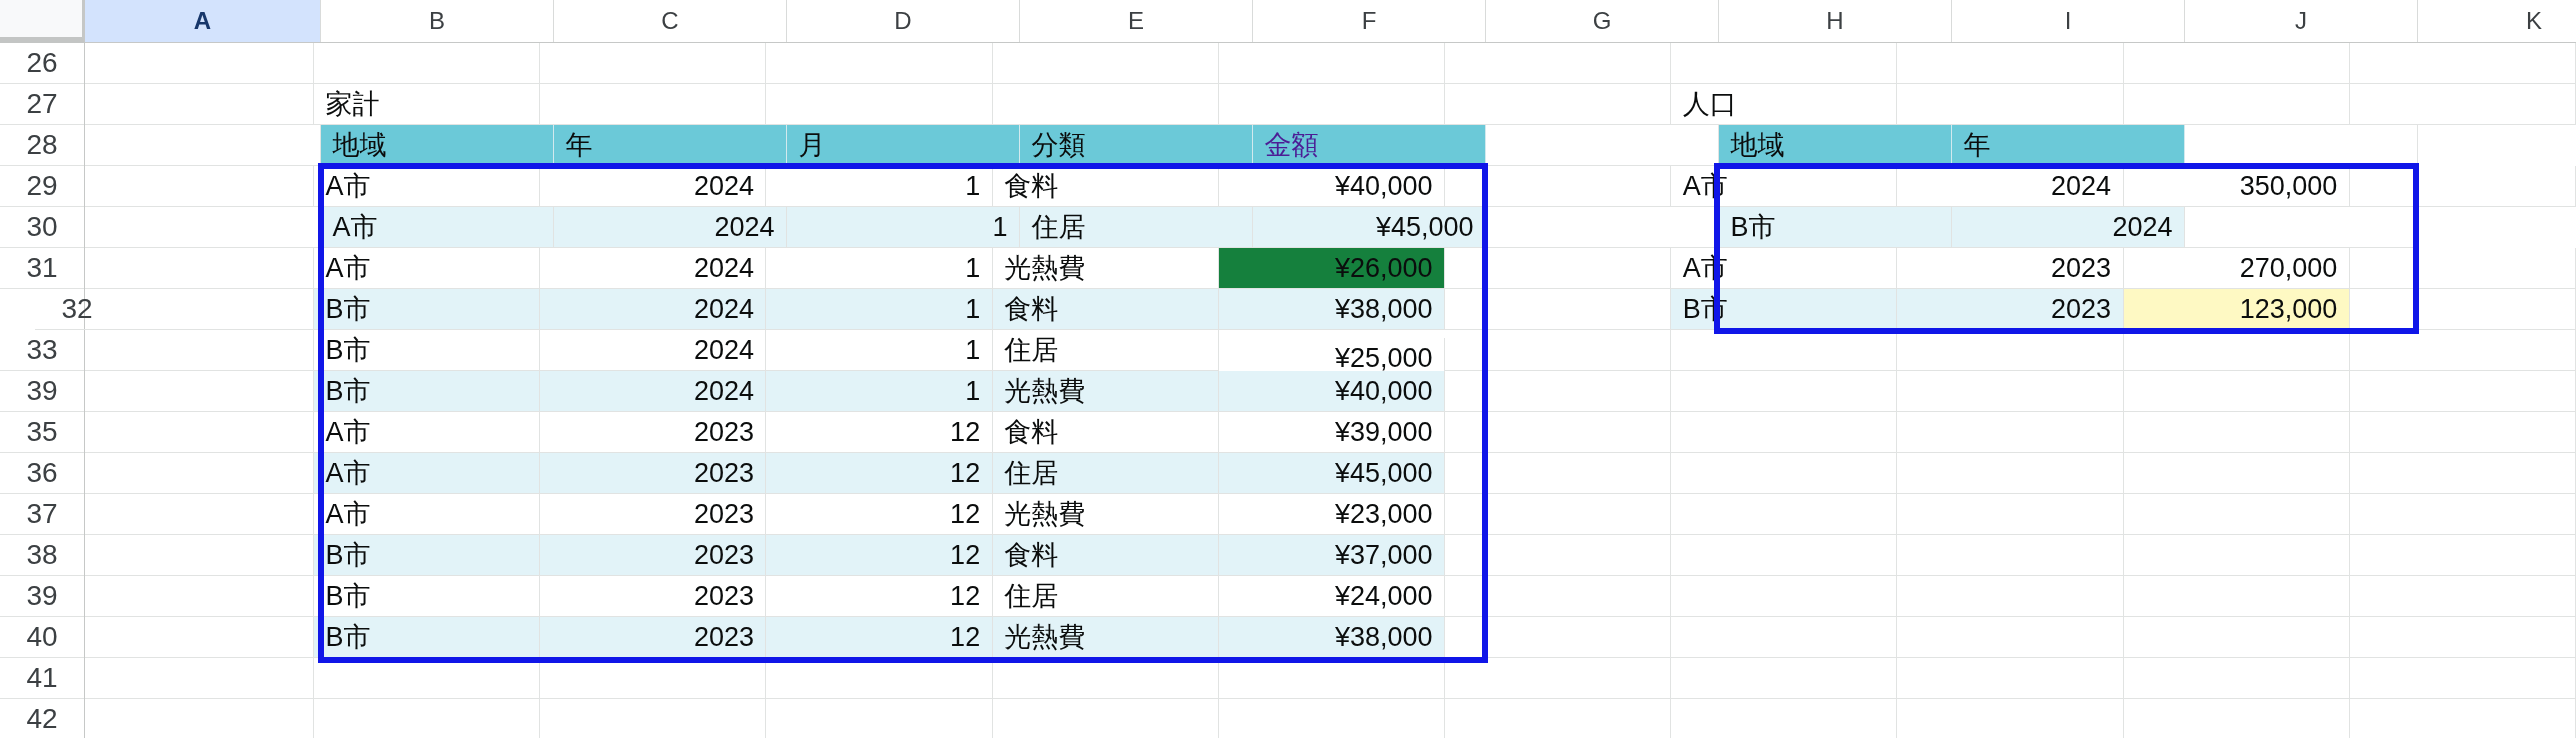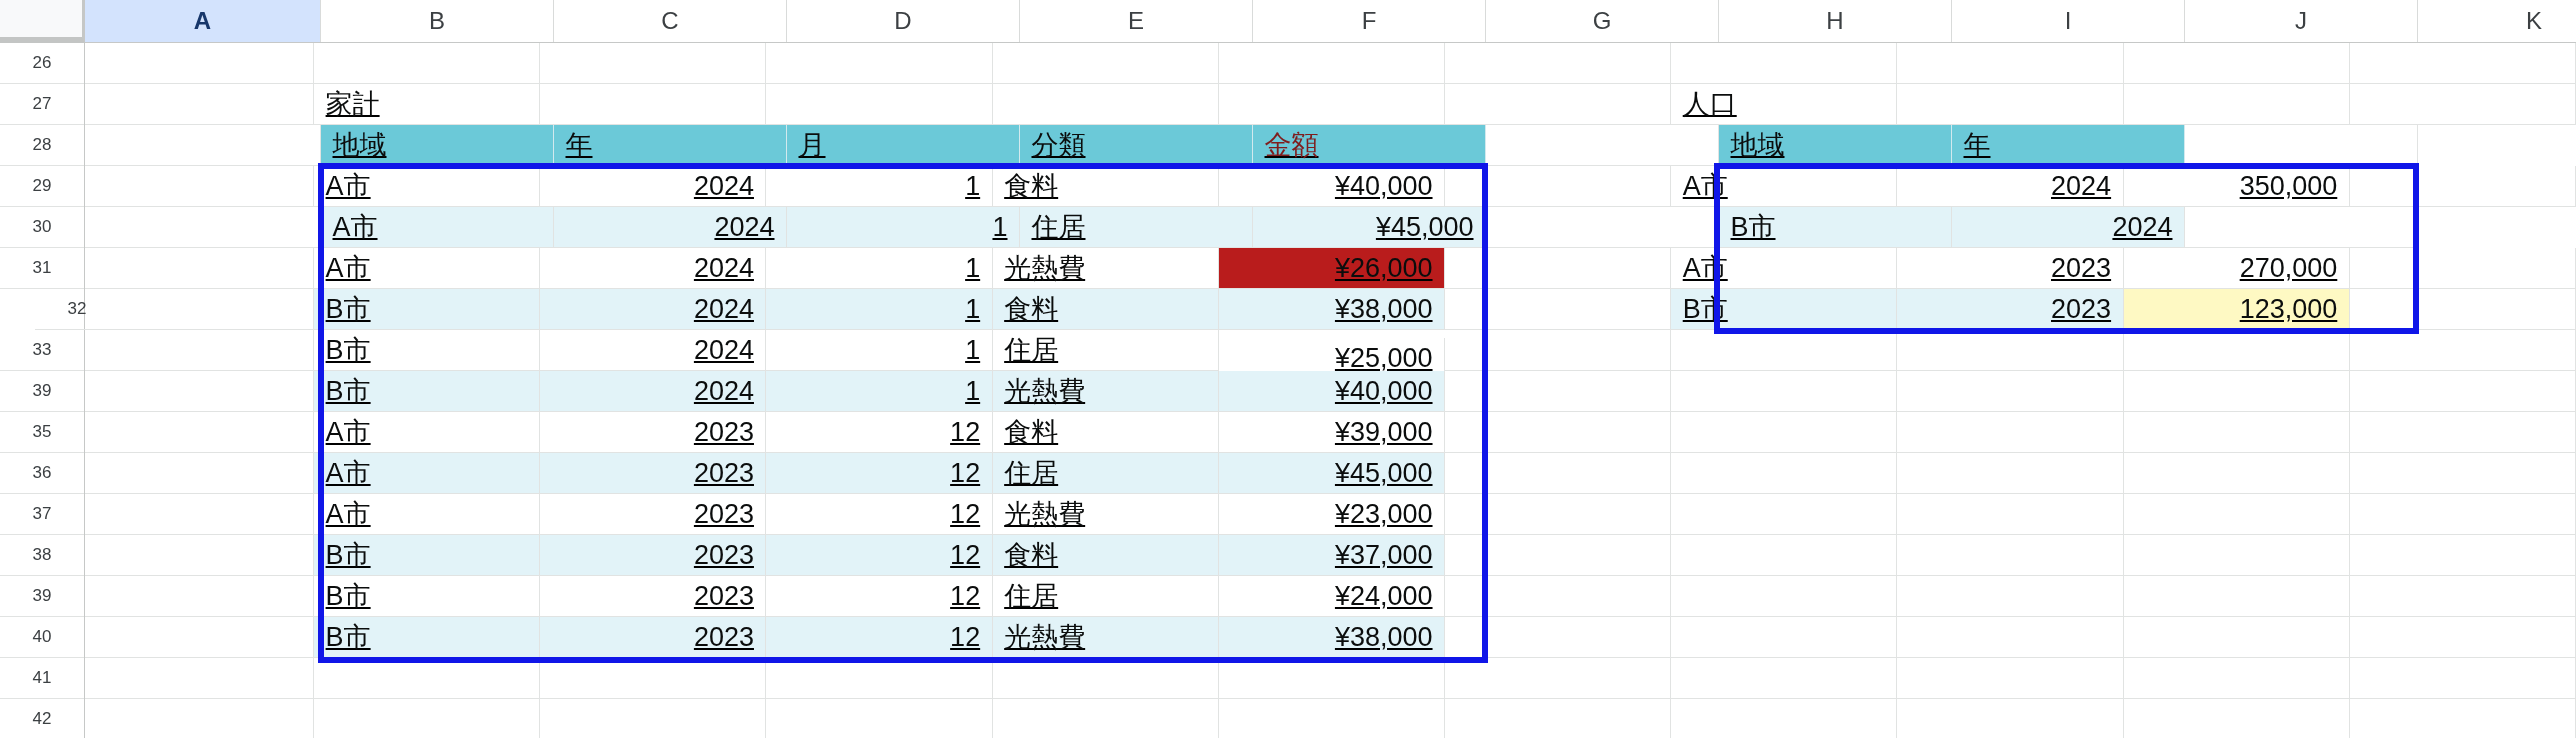--- a/index.html
+++ b/index.html
@@ -36,29 +36,29 @@
   }
   .colhdr.selected { font-weight:bold; }
   .rowhdr-strip {
     position:absolute; left:0; top:43px; width:85px; bottom:0;
     border-right:1.9px solid #c6c8c7;
     background:#ffffff;
   }
   .rowhdr {
     width:100%;
     display:flex; align-items:center; justify-content:center;
-    font-size:17px;
+    font-size:28px;
     border-bottom:1px solid #e1e3e2;
   }
   
   .cells {
     position:absolute; left:85px; top:43px; right:0; bottom:0;
     overflow:hidden;
   }
-  .cellrow { display:flex;text-decoration:underline; }
+  .cellrow { display:flex; }
   .cell {
     height:100%;
     display:flex; align-items:center;
     padding:0 11.5px;
     font-size:27px;
     white-space:nowrap; overflow:hidden;
     border-right:1px solid #e1e3e2;
     border-bottom:1px solid #e1e3e2;
   }
   .cell.right { justify-content:flex-end; }
@@ -131,21 +131,21 @@
         <div class="cell" style="width: 233px; color: rgb(11, 13, 13);"></div>
         <div class="cell" style="width: 233px; color: rgb(11, 13, 13);"></div>
         <div class="cell" style="width: 233px; color: rgb(11, 13, 13);"></div>
       </div>
       <div class="cellrow" style="height: 41px;">
         <div class="cell" style="width: 236px; color: rgb(11, 13, 13);"></div>
         <div class="cell thead" style="width: 233px; color: rgb(11, 13, 13); background: rgb(107, 201, 216);">地域</div>
         <div class="cell thead" style="width: 233px; color: rgb(11, 13, 13); background: rgb(107, 201, 216);">年</div>
         <div class="cell thead" style="width: 233px; color: rgb(11, 13, 13); background: rgb(107, 201, 216);">月</div>
         <div class="cell thead" style="width: 233px; color: rgb(11, 13, 13); background: rgb(107, 201, 216);">分類</div>
-        <div class="cell thead" style="width: 233px; color: #7f1d1d; background: rgb(107, 201, 216);">金額</div>
+        <div class="cell thead" style="width: 233px; color: #4c1d95; background: rgb(107, 201, 216);">金額</div>
         <div class="cell" style="width: 233px; color: rgb(11, 13, 13);"></div>
         <div class="cell thead" style="width: 233px; color: rgb(11, 13, 13); background: rgb(107, 201, 216);">地域</div>
         <div class="cell thead" style="width: 233px; color: rgb(11, 13, 13); background: rgb(107, 201, 216);">年</div>
         <div class="cell" style="width: 233px; color: rgb(11, 13, 13);"></div>
       </div>
       <div class="cellrow" style="height: 41px;">
         <div class="cell" style="width: 236px; color: rgb(11, 13, 13);"></div>
         <div class="cell" style="width: 233px; color: rgb(11, 13, 13); background: rgb(255, 255, 255);">A市</div>
         <div class="cell right" style="width: 233px; color: rgb(11, 13, 13); background: rgb(255, 255, 255);">2024</div>
         <div class="cell right" style="width: 233px; color: rgb(11, 13, 13); background: rgb(255, 255, 255);">1</div>
@@ -168,21 +168,21 @@
         <div class="cell" style="width: 233px; color: rgb(11, 13, 13); background: rgb(226, 243, 248);">B市</div>
         <div class="cell right" style="width: 233px; color: rgb(11, 13, 13); background: rgb(226, 243, 248);">2024</div>
         <div class="cell" style="width: 233px; color: rgb(11, 13, 13);"></div>
       </div>
       <div class="cellrow" style="height: 41px;">
         <div class="cell" style="width: 236px; color: rgb(11, 13, 13);"></div>
         <div class="cell" style="width: 233px; color: rgb(11, 13, 13); background: rgb(255, 255, 255);">A市</div>
         <div class="cell right" style="width: 233px; color: rgb(11, 13, 13); background: rgb(255, 255, 255);">2024</div>
         <div class="cell right" style="width: 233px; color: rgb(11, 13, 13); background: rgb(255, 255, 255);">1</div>
         <div class="cell" style="width: 233px; color: rgb(11, 13, 13); background: rgb(255, 255, 255);">光熱費</div>
-        <div class="cell right" style="width: 233px; color: rgb(11, 13, 13); background: #b91c1c;">¥26,000</div>
+        <div class="cell right" style="width: 233px; color: rgb(11, 13, 13); background: #15803d;">¥26,000</div>
         <div class="cell" style="width: 233px; color: rgb(11, 13, 13);"></div>
         <div class="cell" style="width: 233px; color: rgb(11, 13, 13); background: rgb(255, 255, 255);">A市</div>
         <div class="cell right" style="width: 233px; color: rgb(11, 13, 13); background: rgb(255, 255, 255);">2023</div>
         <div class="cell right" style="width: 233px; color: rgb(11, 13, 13); background: rgb(255, 255, 255);">270,000</div>
         <div class="cell" style="width: 233px; color: rgb(11, 13, 13);"></div>
       </div>
       <div class="cellrow" style="height: 41px;">
         <div class="cell" style="width: 236px; color: rgb(11, 13, 13);"></div>
         <div class="cell" style="width: 233px; color: rgb(11, 13, 13); background: rgb(226, 243, 248);">B市</div>
         <div class="cell right" style="width: 233px; color: rgb(11, 13, 13); background: rgb(226, 243, 248);">2024</div>

